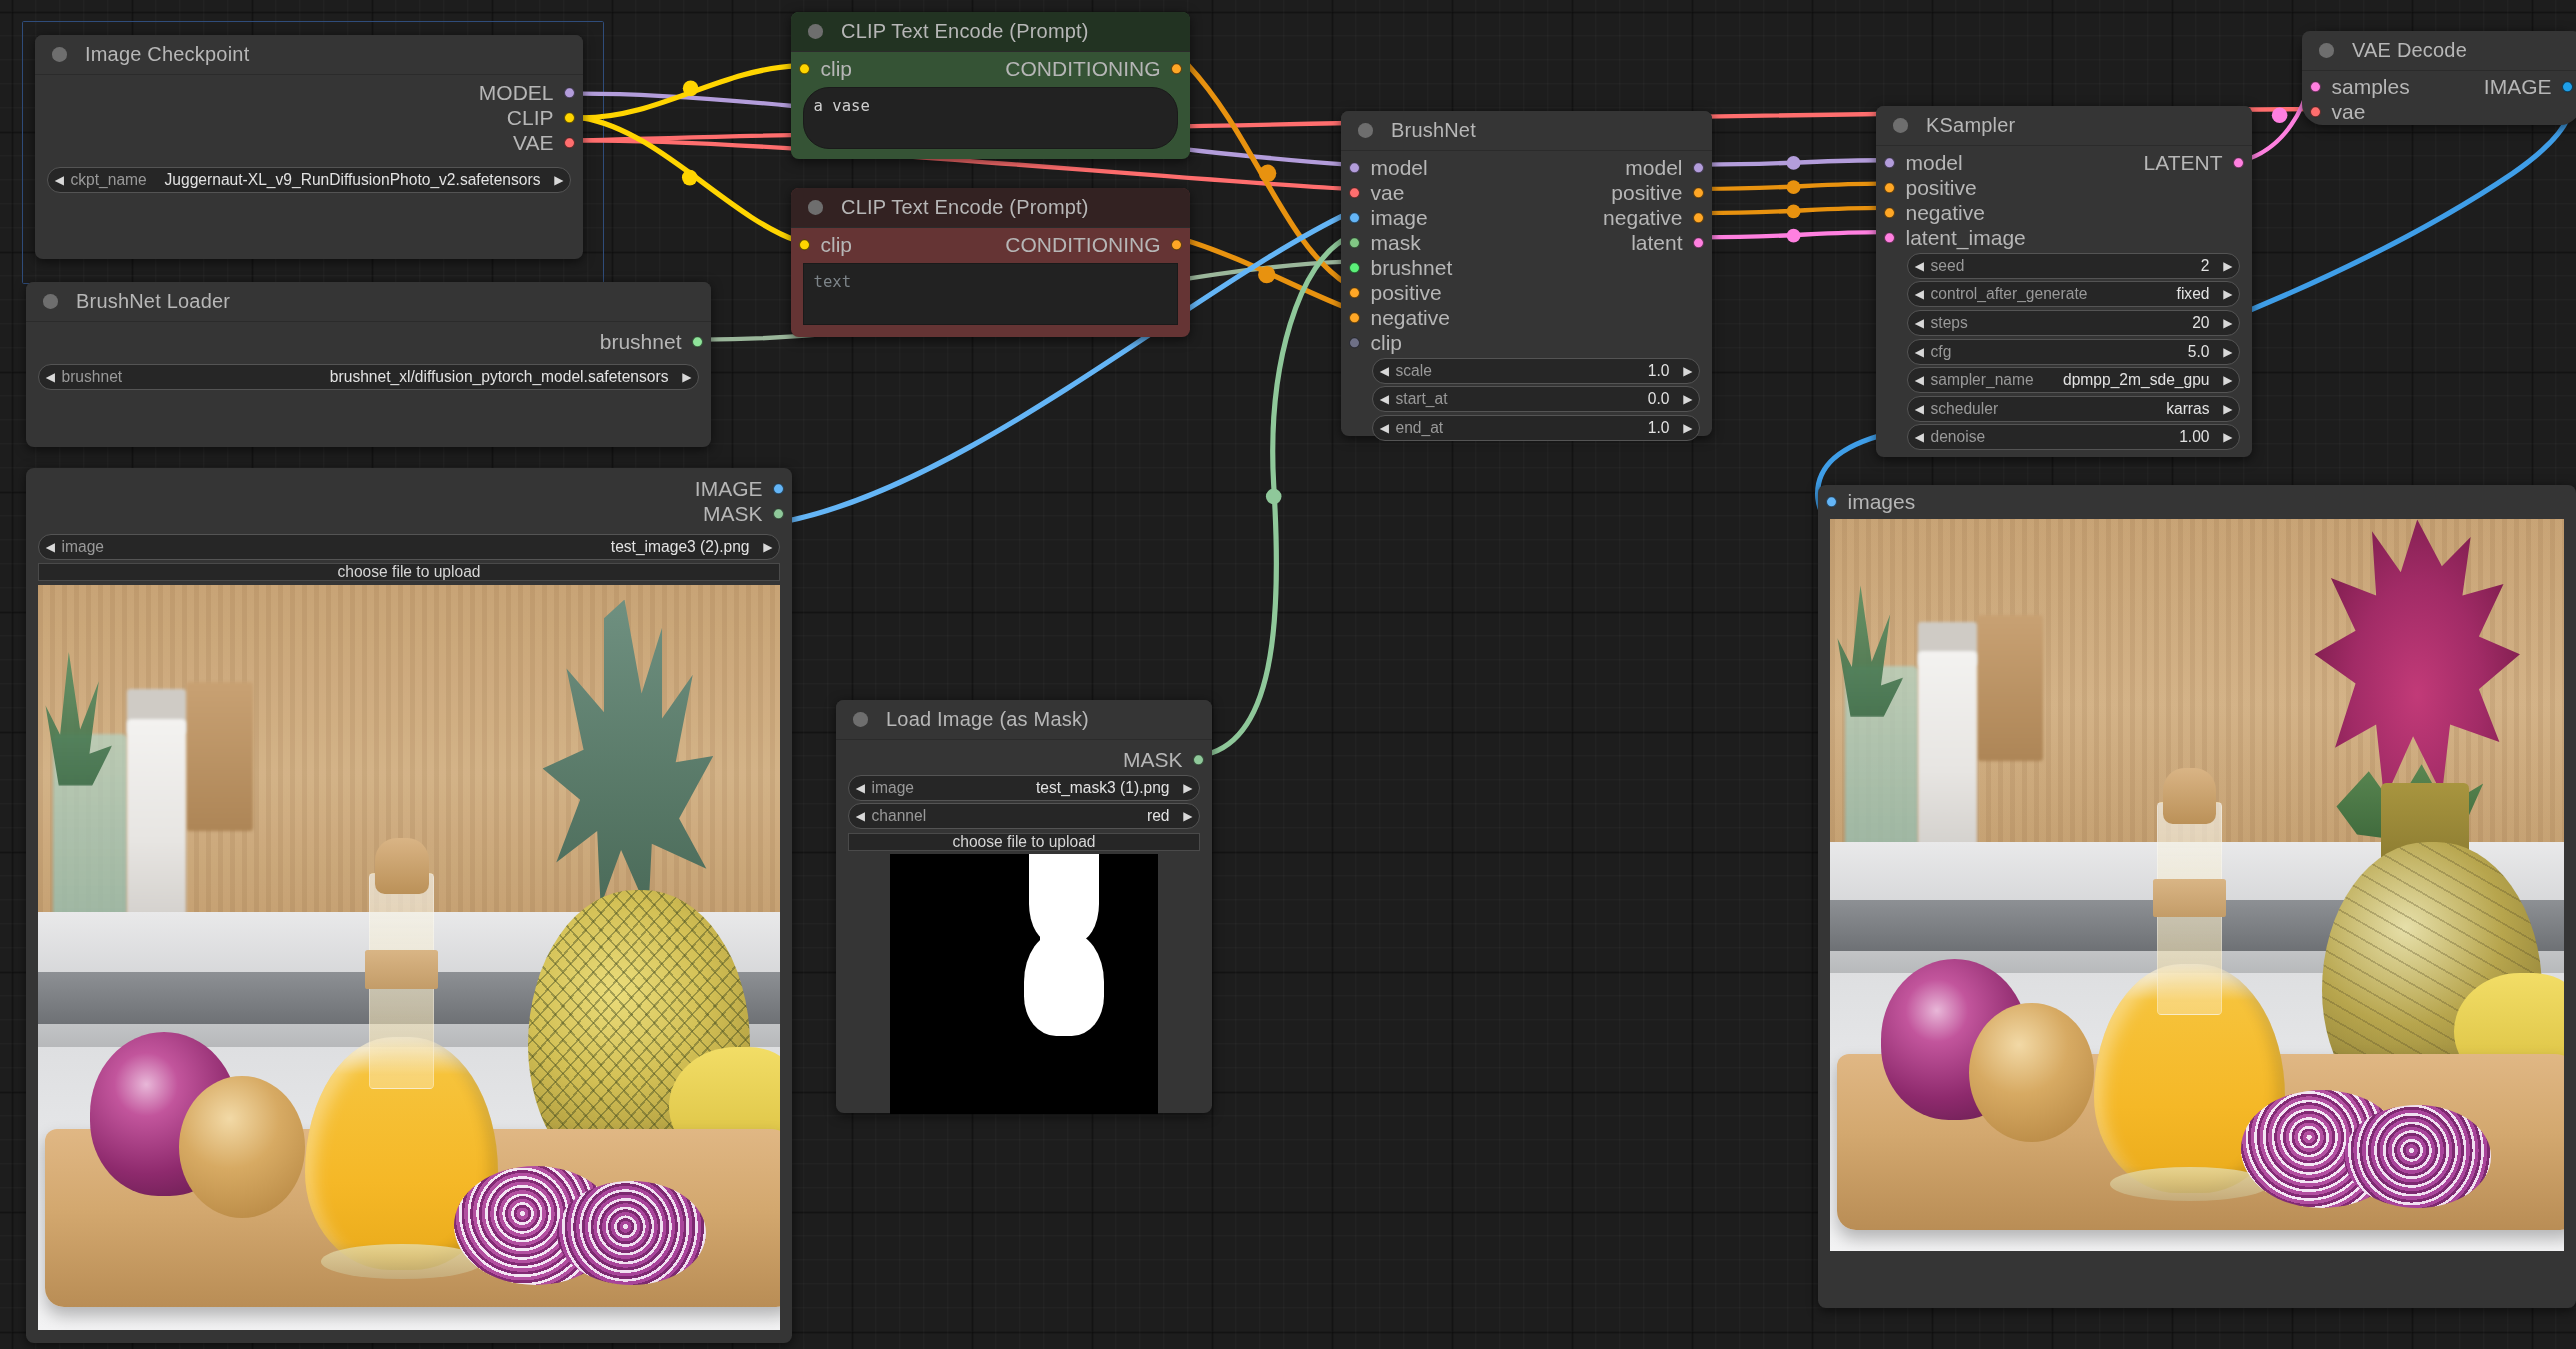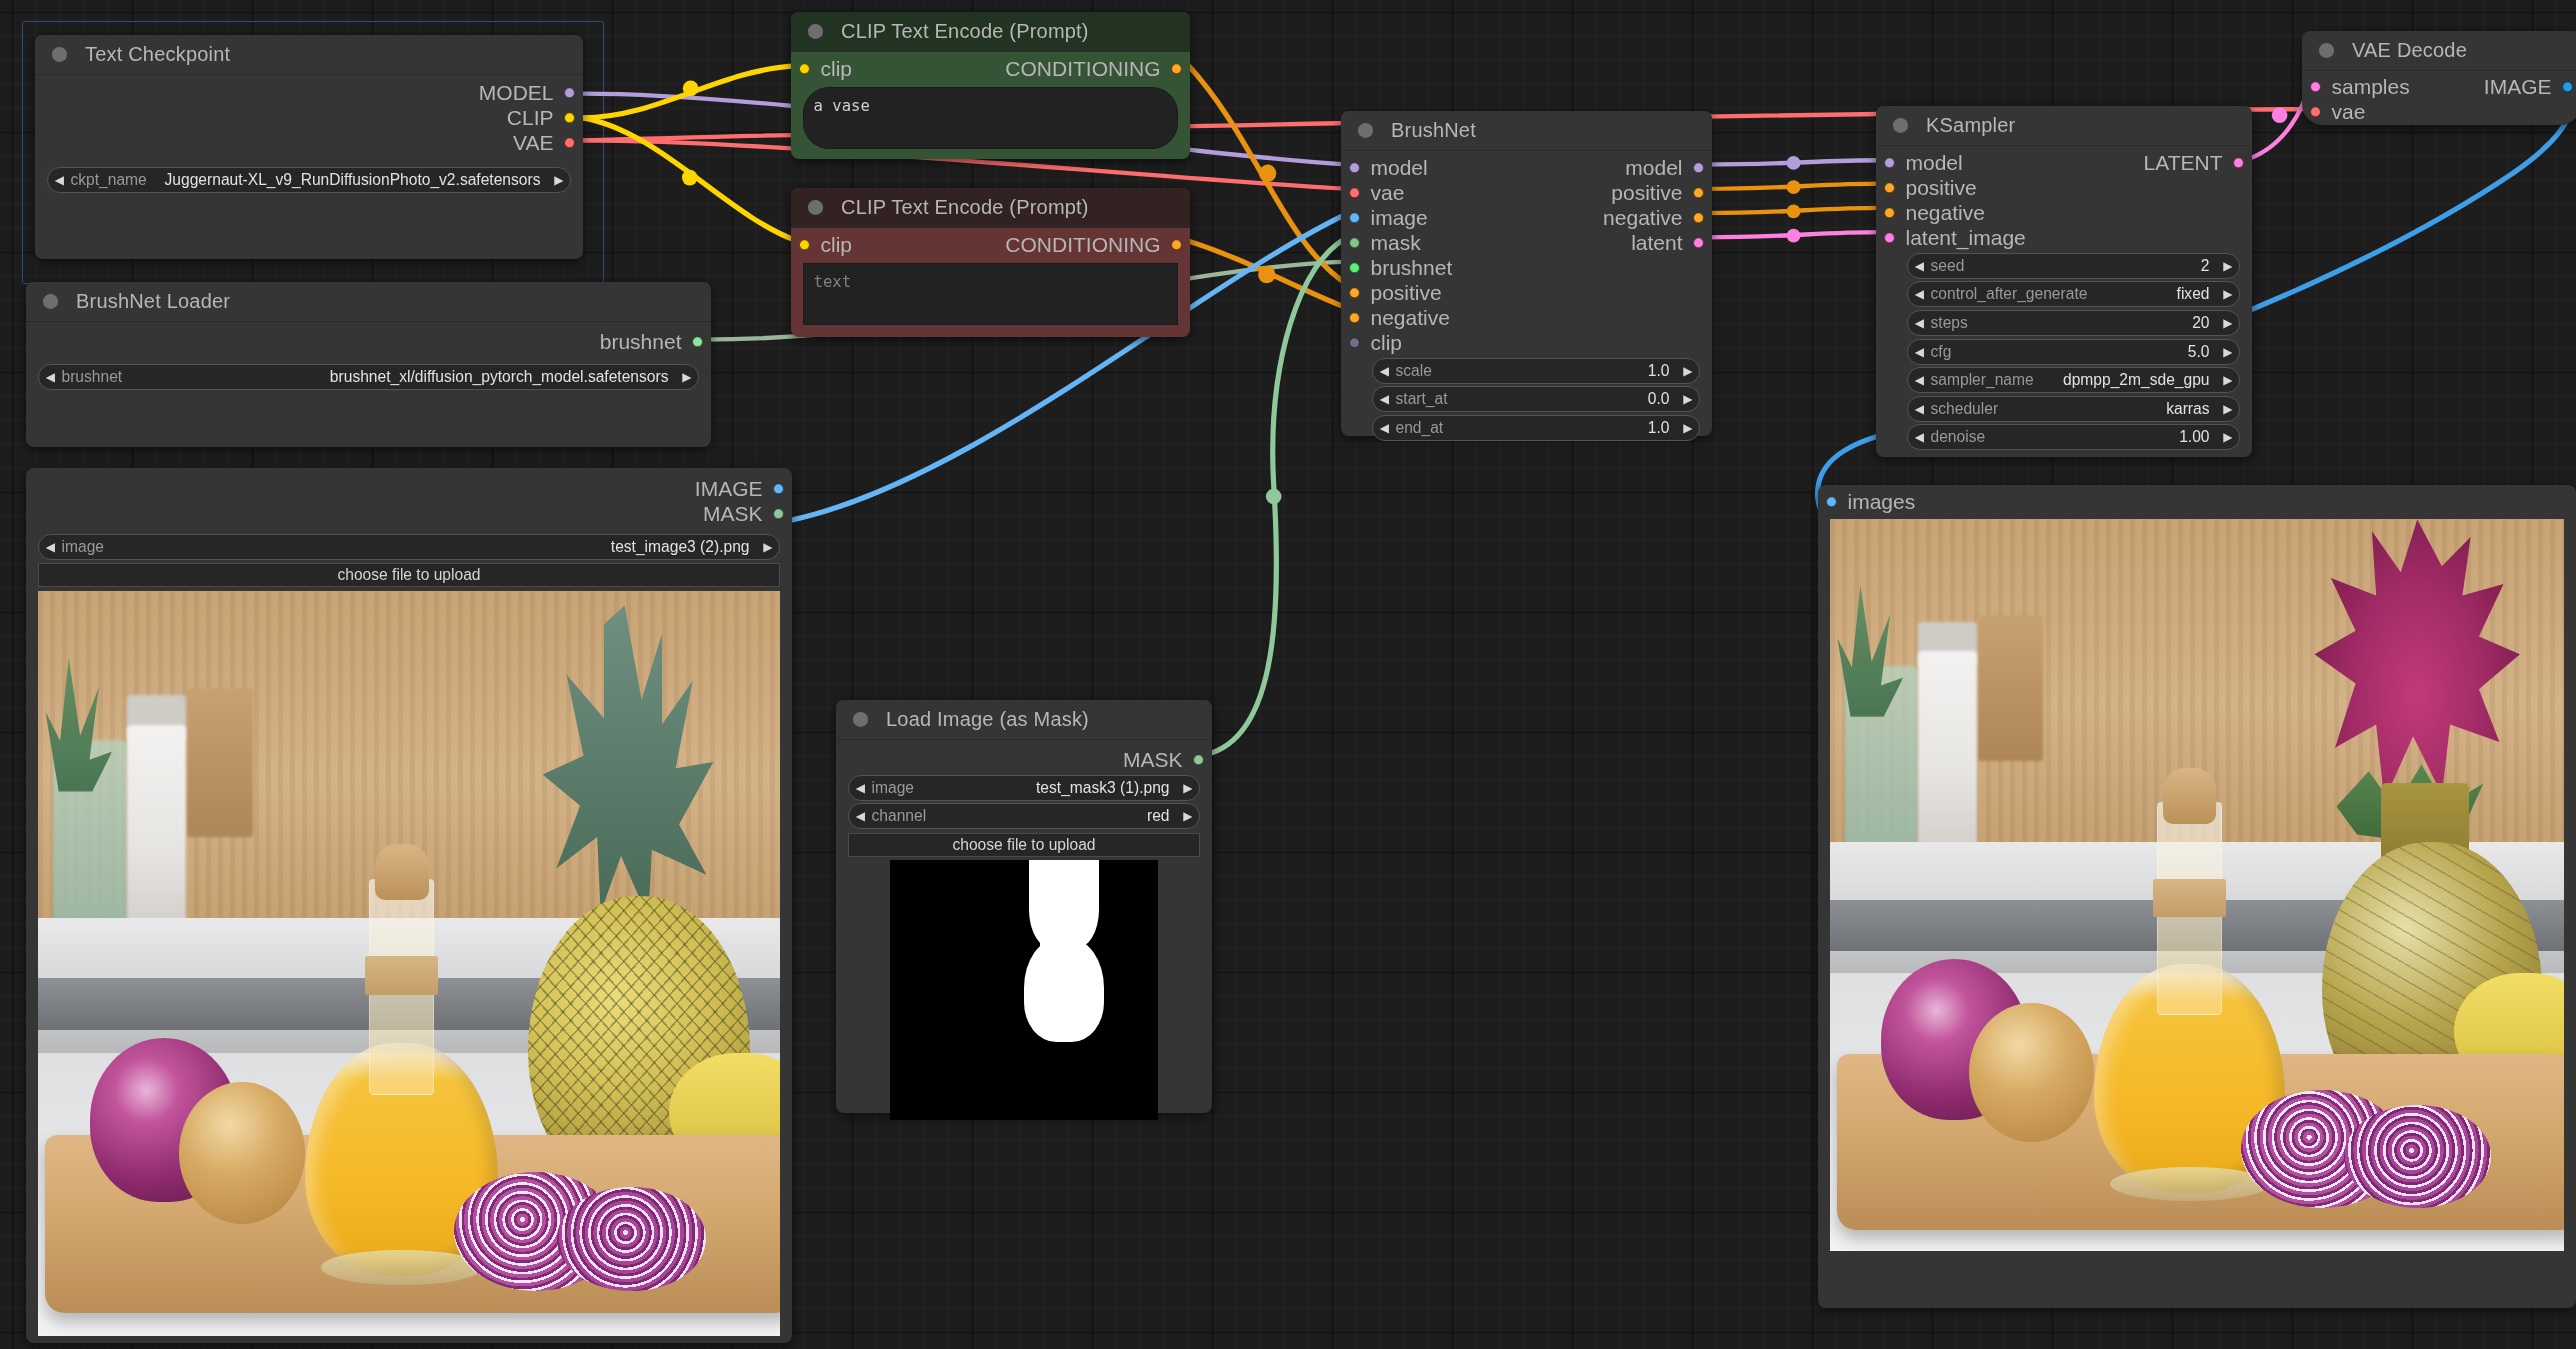--- a/index.html
+++ b/index.html
@@ -121,21 +121,21 @@
     text-align: right;
     padding-right: 7px;
     color: #e2e2e2;
     white-space: nowrap;
     overflow: hidden;
     text-overflow: ellipsis;
   }
 
   .btn-widget {
     margin: 3.5px 12px;
-    height: 24px;
+    height: 18px;
     background: #262626;
     border: 0.9px solid #4a4a4a;
     display: flex; align-items: center; justify-content: center;
     font-size: 15.6px;
     color: #d6d6d6;
   }
 
   .textarea-widget {
     margin: 6px 12px 8.7px 12px;
     background: #222222;
@@ -368,21 +368,21 @@
     <path d="M2590,185 C 2640,170 2660,120 2664,100" stroke="#ff80e0" stroke-width="5" fill="none"></path>
     <circle cx="2631" cy="133" r="9" fill="#ff80e0"></circle>
 
     <path d="M2942,99 C 2985,110 2972,150 2900,200 C 2700,335 2400,440 2180,500" stroke="#3f9ee8" stroke-width="6" fill="none"></path>
     <path d="M2180,500 C 2120,515 2095,540 2098,575 C 2102,610 2130,620 2172,622" stroke="#3f9ee8" stroke-width="6" fill="none"></path>
   </svg>
 
   <div class="node" style="left:35px; top:35px; width:548px; height:224px;">
     <div class="node-title">
       <span class="node-dot"></span>
-      <span class="node-title-text">Text Checkpoint</span>
+      <span class="node-title-text">Image Checkpoint</span>
     </div>
     <div class="node-body">
       <div class="slot-row slot-out" style="margin-top:5.2px;">
         <span>MODEL</span>
         <span class="dot right" style="background:#b39ddb;"></span>
       </div>
       <div class="slot-row slot-out">
         <span>CLIP</span>
         <span class="dot right" style="background:#ffd500;"></span>
       </div>

